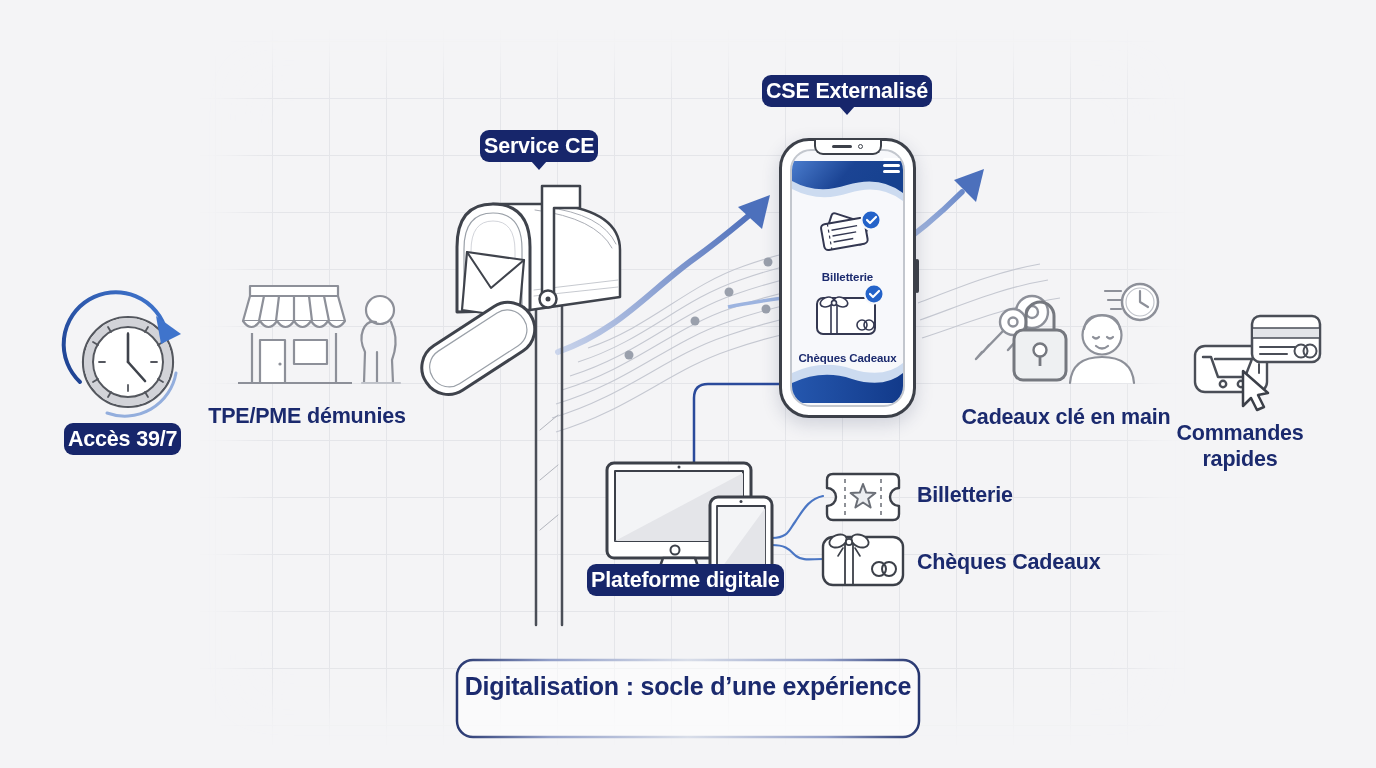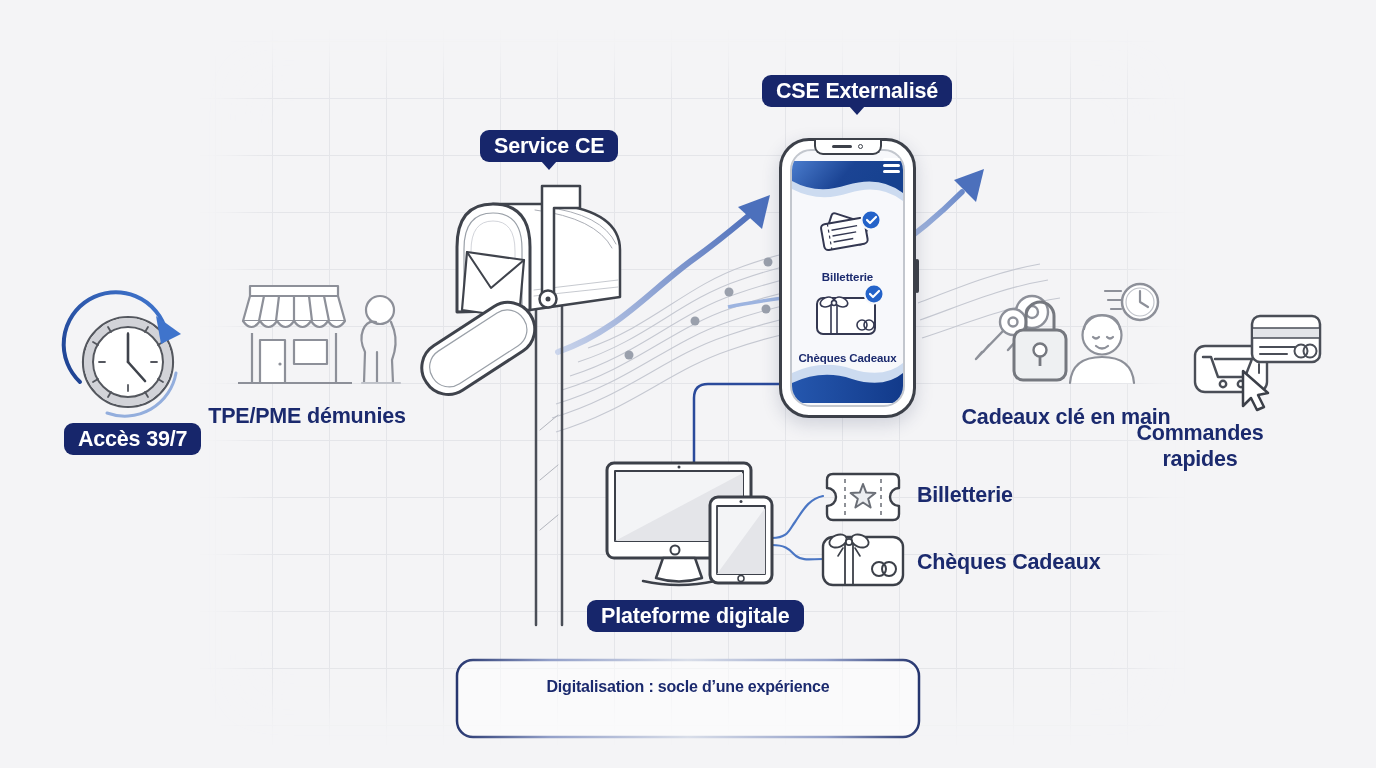--- a/index.html
+++ b/index.html
@@ -5,21 +5,21 @@
   html,body{margin:0;padding:0;background:#e9e9ec;}
   #stage{position:relative;width:1376px;height:768px;background:#f4f4f6;overflow:hidden;
          font-family:"Liberation Sans","DejaVu Sans",sans-serif;}
   .grid{position:absolute;left:200px;top:30px;width:985px;height:715px;
         background-image:linear-gradient(#e4e5e9 1px,transparent 1px),
                          linear-gradient(90deg,#e4e5e9 1px,transparent 1px);
         background-size:57px 57px;background-position:15px 11px;
         box-shadow:inset 0 0 45px 40px #f4f4f6;}
   svg.layer{position:absolute;left:0;top:0;}
   .badge{position:absolute;background:#17266b;color:#fff;font-weight:bold;
-         font-size:21.5px;line-height:30px;padding:1px 14px;border-radius:9px;
+         font-size:21.5px;line-height:30px;padding:1px 4px;border-radius:9px;
          white-space:nowrap;letter-spacing:-0.2px;z-index:6;}
   .badge.tail::after{content:"";position:absolute;left:50%;bottom:-8px;margin-left:-8px;
          border-left:8px solid transparent;border-right:8px solid transparent;
          border-top:9px solid #17266b;}
   .lbl{position:absolute;color:#1b2a6e;font-weight:bold;font-size:21.5px;
        letter-spacing:-0.2px;z-index:5;}
   .lbl.ctr{text-align:center;}
   
   .phone{position:absolute;left:779px;top:138px;width:137px;height:280px;z-index:4;
          background:#fff;border:3px solid #3c4049;border-radius:30px;box-sizing:border-box;
@@ -32,21 +32,21 @@
          background:#fff;border:2px solid #3c4049;border-top:none;border-radius:0 0 9px 9px;
          display:flex;align-items:center;justify-content:center;gap:6px;z-index:3;}
   .speaker{width:20px;height:3px;background:#3c4049;border-radius:2px;}
   .cam{width:5px;height:5px;border:1.5px solid #3c4049;border-radius:50%;box-sizing:border-box;}
   .burger{position:absolute;right:13px;top:17px;z-index:3;display:flex;flex-direction:column;gap:3.5px;}
   .burger i{display:block;width:17px;height:2.5px;background:#fff;border-radius:2px;}
   .phone-lbl{position:absolute;left:0;width:100%;text-align:center;color:#1b2a6e;
              font-weight:bold;font-size:11.5px;letter-spacing:-0.1px;z-index:3;}
   
   .footer-text{position:absolute;left:457px;top:672px;width:462px;text-align:center;
-               color:#1b2a6e;font-weight:bold;font-size:16px;line-height:29px;
+               color:#1b2a6e;font-weight:bold;font-size:25px;line-height:29px;
                letter-spacing:-0.2px;z-index:5;}
 </style>
 </head>
 <body>
 
 <div id="stage">
 
   <div class="grid"></div>
 
   <svg class="layer" width="1376" height="768" viewBox="0 0 1376 768">
@@ -306,25 +306,25 @@
         <i></i>
         <i></i>
       </div>
     <div class="phone-lbl" style="top:130px">Billetterie</div>
     <div class="phone-lbl" style="top:211px">Chèques Cadeaux</div>
   </div>
 
   <div class="badge" style="left:64px;top:423px">Accès 39/7</div>
   <div class="badge tail" style="left:480px;top:130px">Service CE</div>
   <div class="badge tail" style="left:762px;top:75px">CSE Externalisé</div>
-  <div class="badge" style="left:587px;top:600px">Plateforme digitale</div>
+  <div class="badge" style="left:587px;top:564px">Plateforme digitale</div>
 
   <div class="lbl ctr" style="left:199px;top:404px;width:216px">TPE/PME démunies</div>
   <div class="lbl ctr" style="left:960px;top:405px;width:212px">Cadeaux clé en main</div>
-  <div class="lbl ctr" style="left:1124px;top:421px;width:152px;line-height:25.5px">Commandes rapides</div>
+  <div class="lbl ctr" style="left:1164px;top:421px;width:152px;line-height:25.5px">Commandes rapides</div>
   <div class="lbl" style="left:917px;top:483px">Billetterie</div>
   <div class="lbl" style="left:917px;top:550px">Chèques Cadeaux</div>
 
   <div class="footer-text">
     <span>Digitalisation : socle d’une expérience</span><br>
   </div>
 
 </div>
 
 </body></html>

